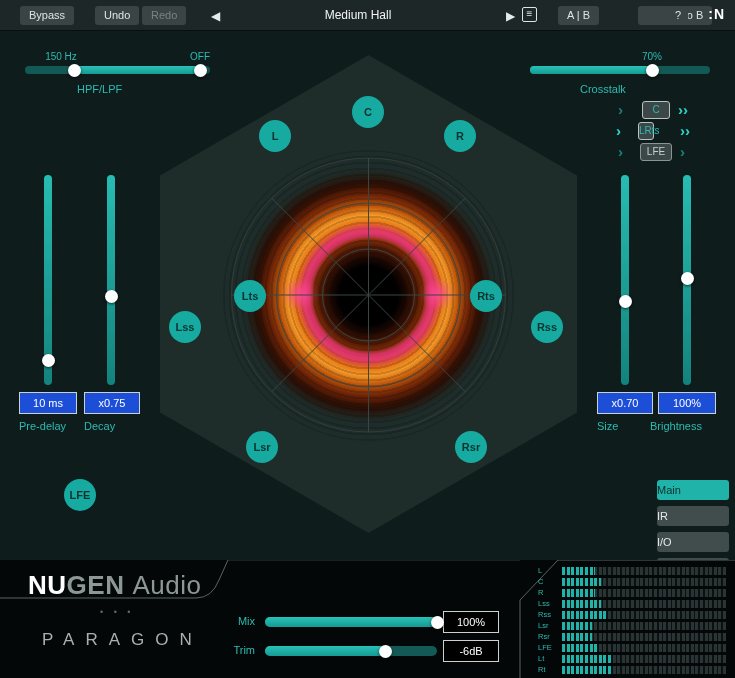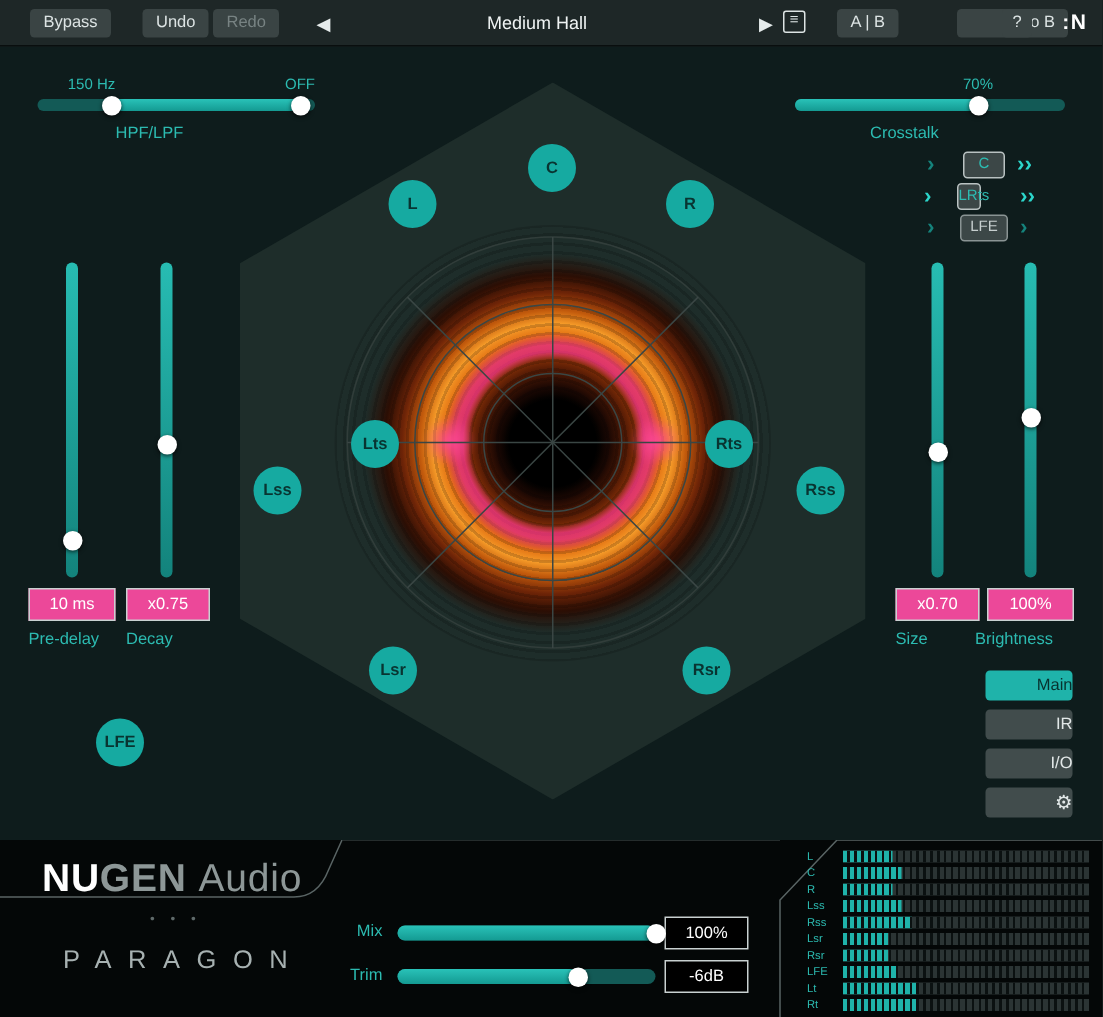--- a/index.html
+++ b/index.html
@@ -34,33 +34,33 @@
 
   
   .htrack{position:absolute;height:8px;border-radius:4px;background:#135a56;cursor:pointer;}
   .hfill{position:absolute;height:8px;border-radius:4px;background:linear-gradient(180deg,#29c2b8,#149a92);z-index:1;}
   .vtrack{position:absolute;width:8px;height:210px;border-radius:4px;top:175px;
           background:linear-gradient(180deg,#27bcb2,#13837c);cursor:pointer;}
   .handle{position:absolute;width:13px;height:13px;border-radius:50%;background:#fff;
           box-shadow:0 1px 3px rgba(0,0,0,.7);z-index:12;cursor:pointer;}
   .tick-label{position:absolute;color:#2cbbb1;font-size:10px;text-align:center;}
   .caption{position:absolute;color:#2cbbb1;font-size:11px;text-align:left;}
-  .vbox{position:absolute;height:20px;background:#ec4899;border:1px solid #c9d1d1;color:#fff;
+  .vbox{position:absolute;height:20px;background:#1d4ed8;border:1px solid #c9d1d1;color:#fff;
         font-size:11px;text-align:center;line-height:20px;cursor:text;}
 
   
   .chev{position:absolute;font-size:15px;font-weight:bold;color:#2cd6cb;line-height:18px;cursor:pointer;}
   .chev.dim{color:#15837c;}
   .route-btn{position:absolute;height:18px;background:#3c4747;border:1px solid #b9c2c2;border-radius:3px;
              color:#2cbbb1;font-size:10px;line-height:16px;text-align:center;cursor:pointer;font-family:inherit;padding:0;}
   .route-btn.off{color:#c7cfcf;border-color:#8a9494;}
 
   
-  .tab-btn{position:absolute;left:657px;width:58px;height:20px;border:none;border-radius:3px;background:#414c4c;
-           color:#e2e8e8;font-size:11px;line-height:20px;text-align:right;cursor:pointer;font-family:inherit;padding:0;}
+  .tab-btn{position:absolute;left:657px;width:72px;height:20px;border:none;border-radius:3px;background:#414c4c;
+           color:#e2e8e8;font-size:11px;line-height:20px;text-align:left;cursor:pointer;font-family:inherit;padding:0;margin-top:33px;}
   .tab-btn.active{background:#1fb3aa;color:#08312e;}
 
   
   .footer{position:absolute;left:0;top:560px;width:735px;height:118px;background:#040707;z-index:20;}
   .footer-decor{position:absolute;left:0;top:0;}
   .brand{position:absolute;left:28px;top:10px;font-size:26px;font-weight:bold;letter-spacing:.5px;}
   .brand .nu{color:#fff;}
   .brand .gen{color:#8d9797;}
   .brand .audio{color:#8d9797;font-weight:normal;margin-left:8px;}
   .brand-dots{position:absolute;left:100px;top:47px;color:#5f6a6a;font-size:9px;letter-spacing:4px;}

